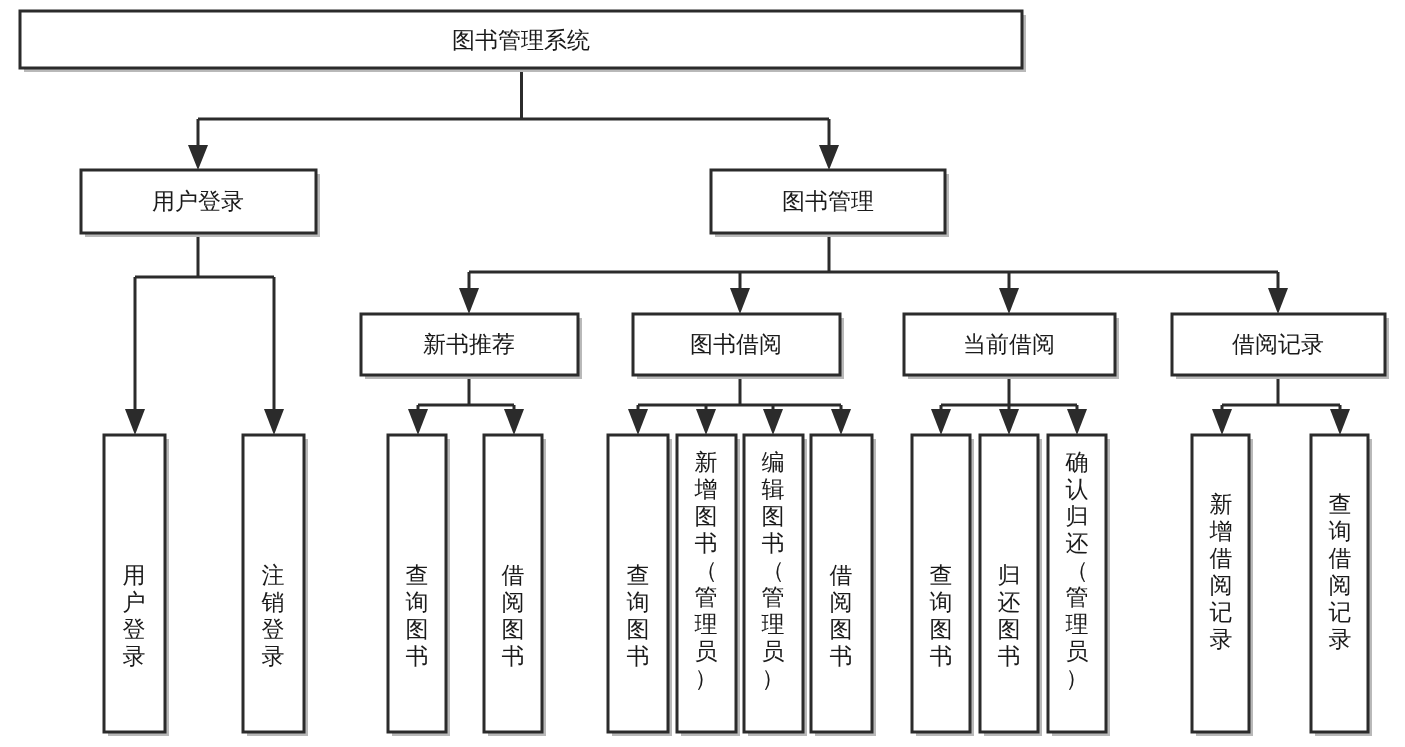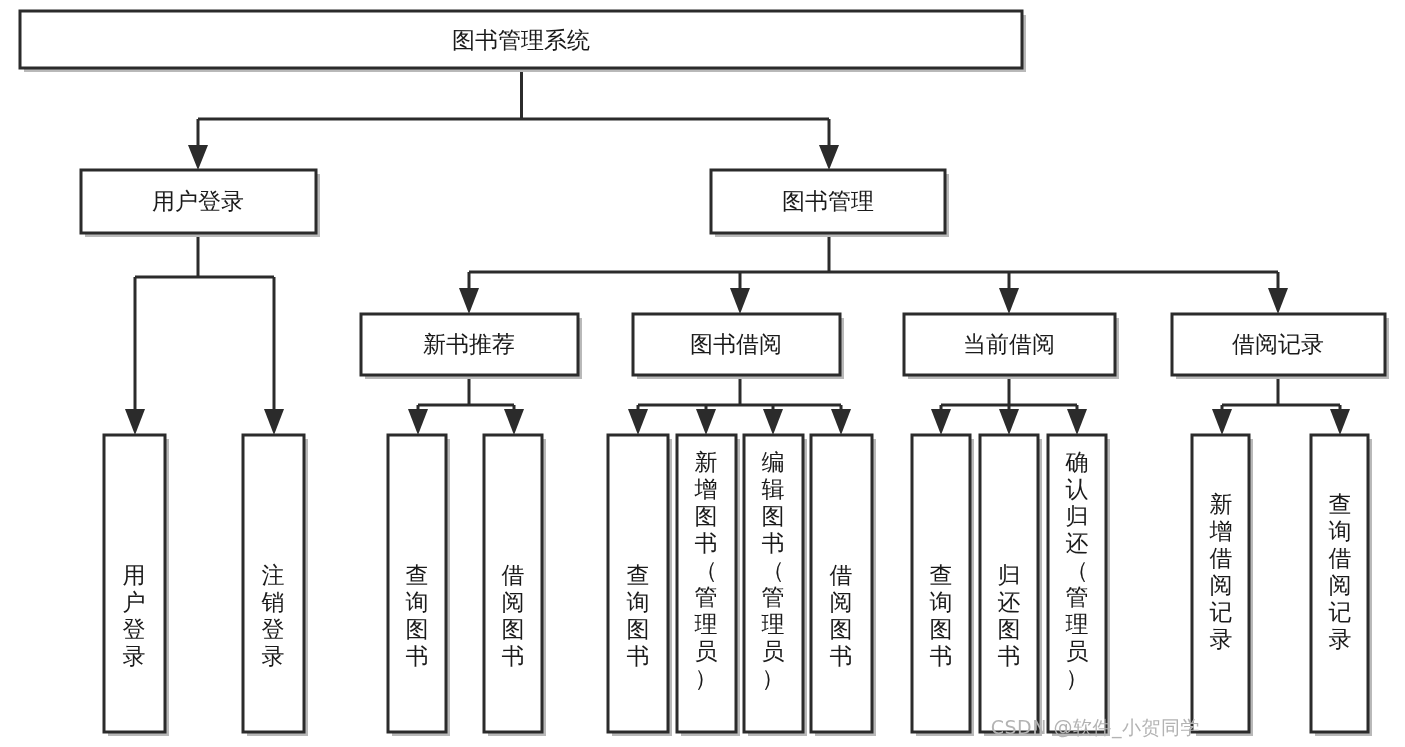--- a/index.html
+++ b/index.html
@@ -265,14 +265,13 @@
     </g>
 
     <g>
       <rect class="node-shadow" x="1315" y="439" width="57" height="297"></rect>
       <rect class="node-rect" x="1311" y="435" width="57" height="297"></rect>
       <text class="node-label-vert" x="1340" y="512"><tspan x="1340" y="512">查</tspan><tspan x="1340" y="539">询</tspan><tspan x="1340" y="566">借</tspan><tspan x="1340" y="593">阅</tspan><tspan x="1340" y="620">记</tspan><tspan x="1340" y="647">录</tspan></text>
     </g>
 
   </svg>
 
-  <div class="watermark-text">CSDN @软件_小贺同学</div>
 </div>
 
 </body></html>

